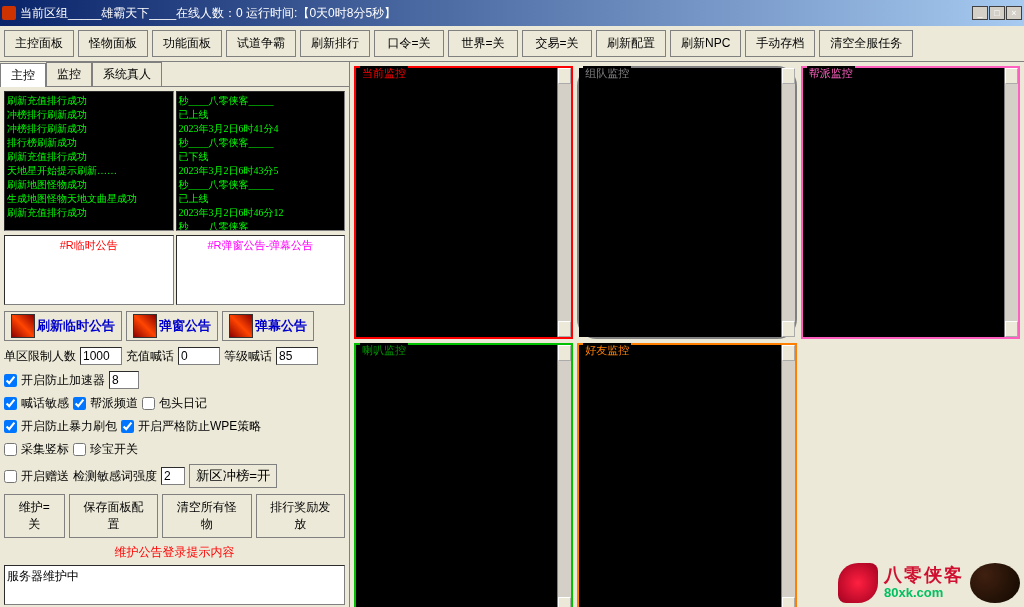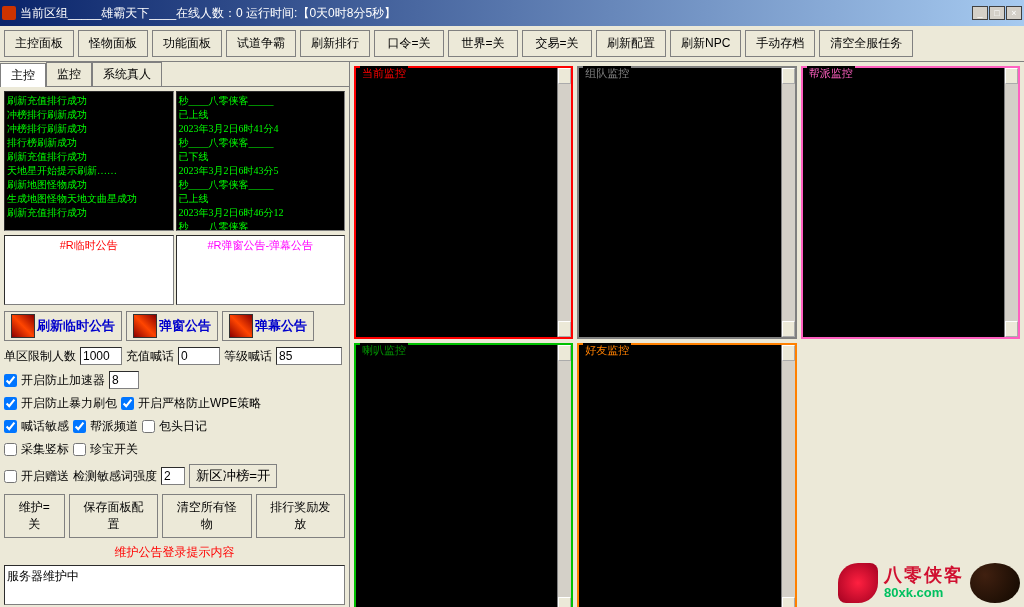--- a/index.html
+++ b/index.html
@@ -42,21 +42,21 @@
 .right-panel { flex: 1; background: #ece9d8; padding: 4px; display: grid; grid-template-columns: 1fr 1fr 1fr; grid-template-rows: 1fr 1fr; gap: 4px; }
 .monitor-box { border: 2px solid; background: black; position: relative; display: flex; flex-direction: column; }
 .monitor-title { color: inherit; font-size: 11px; padding: 0 2px; position: absolute; top: -2px; left: 4px; background: black; }
 .monitor-body { flex: 1; display: flex; }
 .monitor-text { flex: 1; background: black; }
 .monitor-scroll { width: 14px; background: #d4d0c8; border-left: 1px solid #808080; position: relative; }
 .monitor-scroll::before { content: ""; position: absolute; top: 0; left: 0; right: 0; height: 14px; background: #ece9d8; border: 1px outset #fff; }
 .monitor-scroll::after { content: ""; position: absolute; bottom: 0; left: 0; right: 0; height: 14px; background: #ece9d8; border: 1px outset #fff; }
 .mb-red { border-color: #ff0000; } .mb-red .monitor-title { color: #ff0000; }
 .mb-purple { border-color: #8040ff; } .mb-purple .monitor-title { color: #8040ff; }
-.mb-gray { border-color: #808080; } .mb-gray .monitor-title { color: #808080; }
+.mb-gray { border-color: #808080; border-radius: 20px; } .mb-gray .monitor-title { color: #808080; }
 .mb-pink { border-color: #ff60c0; } .mb-pink .monitor-title { color: #ff60c0; }
 .mb-green { border-color: #00c000; } .mb-green .monitor-title { color: #009000; }
 .mb-orange { border-color: #ff8000; } .mb-orange .monitor-title { color: #ff8000; }
 .watermark { position: absolute; bottom: 4px; right: 4px; display: flex; align-items: center; gap: 6px; color: #d01030; font-weight: bold; pointer-events: none; }
 .watermark .wm-dragon { width: 40px; height: 40px; background: radial-gradient(circle, #ff2040, #a00020); border-radius: 50% 20% 50% 20%; }
 .watermark .wm-text { display: flex; flex-direction: column; line-height: 1.1; }
 .watermark .wm-cn { font-size: 18px; letter-spacing: 2px; }
 .watermark .wm-en { font-size: 13px; color: #00c060; }
 .watermark .wm-hat { width: 50px; height: 40px; background: radial-gradient(circle at 30% 30%, #402010, #100800); border-radius: 50%; }
 .newzone-btn { background: #ece9d8; border: 1px solid #808080; padding: 2px 6px; cursor: pointer; }
@@ -146,54 +146,54 @@
           <span class="lbl">弹幕公告</span>
         </div>
       </div>
 
       <div class="form-row">
         <span>单区限制人数</span>
         <input type="text" style="width: 42px;" value="1000">
         <span>充值喊话</span>
         <input type="text" style="width: 42px;" value="0">
         <span>等级喊话</span>
-        <input type="text" style="width: 66px;" value="85">
+        <input type="text" style="width: 42px;" value="85">
       </div>
 
       <div class="form-row">
         <label>
             <input type="checkbox" checked="" style="">
             <span>开启防止加速器</span>
           </label>
         <input type="text" style="width: 30px;" value="8">
       </div>
 
       <div class="form-row">
         <label>
             <input type="checkbox" checked="" style="">
+            <span>喊话敏感</span>
+          </label>
+        <label>
+            <input type="checkbox" checked="" style="">
+            <span>帮派频道</span>
+          </label>
+        <label>
+            <input type="checkbox" style="">
+            <span>包头日记</span>
+          </label>
+      </div>
+
+      <div class="form-row">
+        <label>
+            <input type="checkbox" checked="" style="">
             <span>开启防止暴力刷包</span>
           </label>
         <label>
             <input type="checkbox" checked="" style="">
             <span>开启严格防止WPE策略</span>
-          </label>
-      </div>
-
-      <div class="form-row">
-        <label>
-            <input type="checkbox" checked="" style="">
-            <span>喊话敏感</span>
-          </label>
-        <label>
-            <input type="checkbox" checked="" style="">
-            <span>帮派频道</span>
-          </label>
-        <label>
-            <input type="checkbox" style="">
-            <span>包头日记</span>
           </label>
       </div>
 
       <div class="form-row">
         <label>
             <input type="checkbox" style="">
             <span>采集竖标</span>
           </label>
         <label>
             <input type="checkbox" style="">

